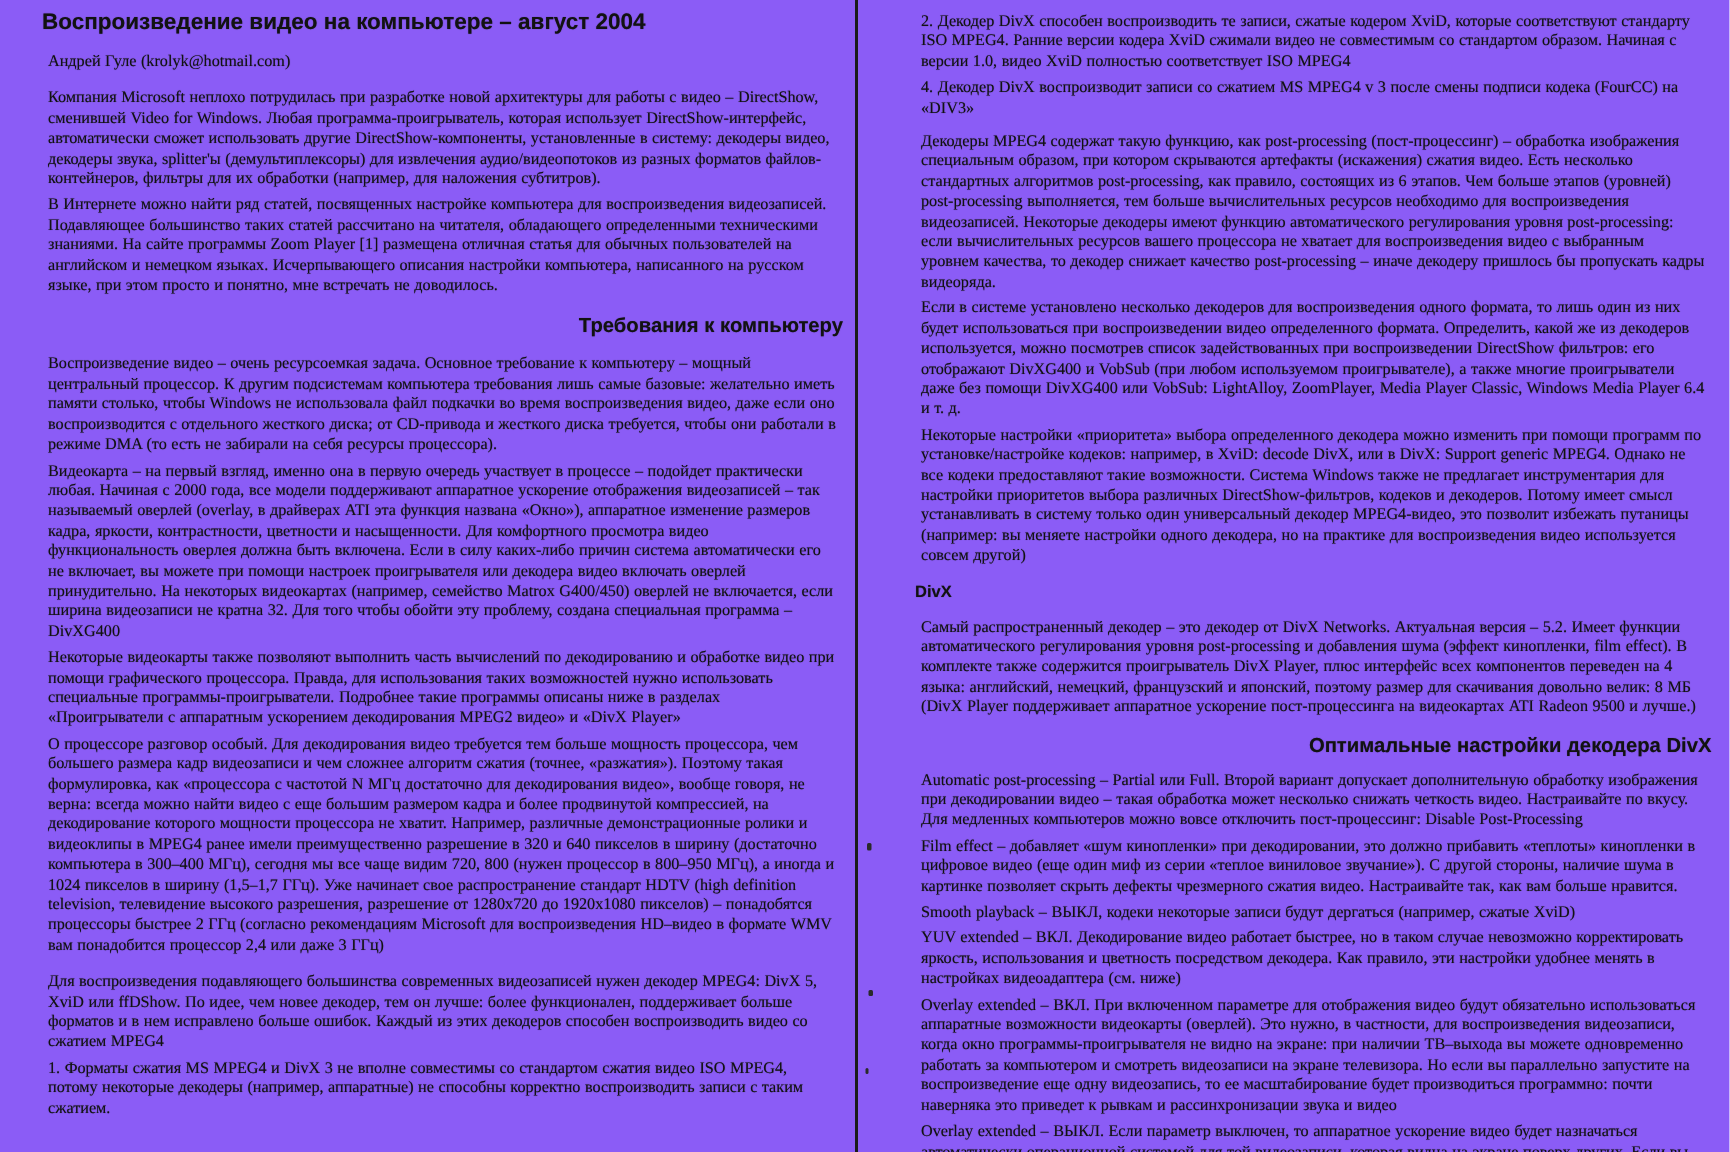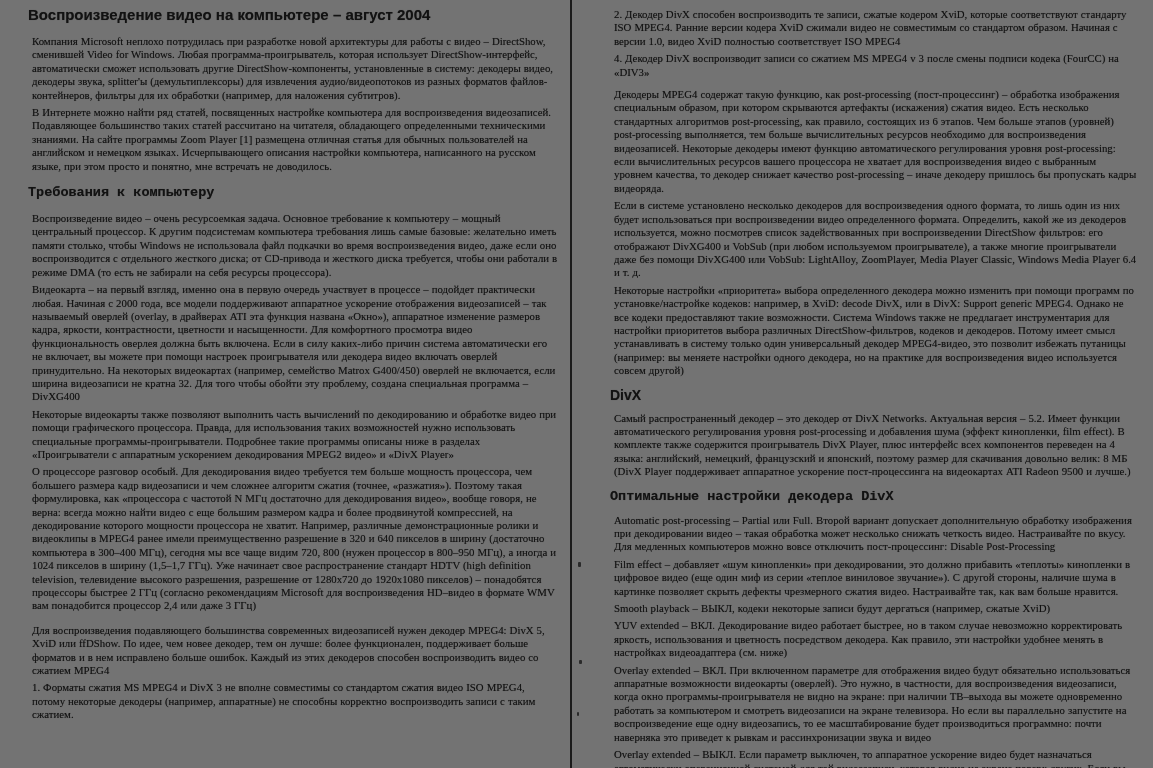--- a/index.html
+++ b/index.html
@@ -1,21 +1,21 @@
 <!DOCTYPE html>
 <html lang="ru"><head>
 <meta charset="utf-8">
 <style>
   html, body { margin: 0; padding: 0; background: #ffffff; }
   .screen {
     position: relative;
     width: 1153px;
     height: 768px;
     overflow: hidden;
-    background: #737373;
+    background: #8b5cf6;
     font-family: "Liberation Serif", serif;
     color: #151515;
   }
   
   .page {
     position: absolute;
     top: 0;
     height: 768px;
     box-sizing: border-box;
     text-shadow: 0 0 0.7px rgba(25,25,25,0.55);
@@ -39,43 +39,45 @@
     word-spacing: 0.3px;
   }
   .doc-title {
     font-family: "Liberation Sans", sans-serif;
     font-weight: bold;
     font-size: 15px;
     line-height: 19px;
     margin: 0;
   }
   .heading-2 {
-    font-family: Liberation Mono, monospace;
+    font-family: Liberation Sans, sans-serif;
     font-weight: bold;
     font-size: 13.5px;
     line-height: 17px;
     margin: 0;
+    text-align: right;
   }
   .heading-3 {
     font-family: "Liberation Sans", sans-serif;
     font-weight: bold;
-    font-size: 14px;
+    font-size: 11px;
     line-height: 16px;
     margin: 0;
   }
   .page-left  .gap { margin-top: 11px; }
   .page-right .gap { margin-top: 9px; }
 </style>
 </head>
 <body>
 
 <div class="screen">
   <div class="page page-left">
     <div class="col-content">
         <div class="doc-title">Воспроизведение видео на компьютере – август 2004</div>
+        <div class="author-line gap">Андрей Гуле (krolyk@hotmail.com)</div>
         <div class="para gap">Компания Microsoft неплохо потрудилась при разработке новой архитектуры для работы с видео – DirectShow, сменившей Video for Windows. Любая программа-проигрыватель, которая использует DirectShow-интерфейс, автоматически сможет использовать другие DirectShow-компоненты, установленные в систему: декодеры видео, декодеры звука, splitter'ы (демультиплексоры) для извлечения аудио/видеопотоков из разных форматов файлов-контейнеров, фильтры для их обработки (например, для наложения субтитров).</div>
         <div class="para">В Интернете можно найти ряд статей, посвященных настройке компьютера для воспроизведения видеозаписей. Подавляющее большинство таких статей рассчитано на читателя, обладающего определенными техническими знаниями. На сайте программы Zoom Player [1] размещена отличная статья для обычных пользователей на английском и немецком языках. Исчерпывающего описания настройки компьютера, написанного на русском языке, при этом просто и понятно, мне встречать не доводилось.</div>
         <div class="heading-2 gap">Требования к компьютеру</div>
         <div class="para gap">Воспроизведение видео – очень ресурсоемкая задача. Основное требование к компьютеру – мощный центральный процессор. К другим подсистемам компьютера требования лишь самые базовые: желательно иметь памяти столько, чтобы Windows не использовала файл подкачки во время воспроизведения видео, даже если оно воспроизводится с отдельного жесткого диска; от CD-привода и жесткого диска требуется, чтобы они работали в режиме DMA (то есть не забирали на себя ресурсы процессора).</div>
         <div class="para">Видеокарта – на первый взгляд, именно она в первую очередь участвует в процессе – подойдет практически любая. Начиная с 2000 года, все модели поддерживают аппаратное ускорение отображения видеозаписей – так называемый оверлей (overlay, в драйверах ATI эта функция названа «Окно»), аппаратное изменение размеров кадра, яркости, контрастности, цветности и насыщенности. Для комфортного просмотра видео функциональность оверлея должна быть включена. Если в силу каких-либо причин система автоматически его не включает, вы можете при помощи настроек проигрывателя или декодера видео включать оверлей принудительно. На некоторых видеокартах (например, семейство Matrox G400/450) оверлей не включается, если ширина видеозаписи не кратна 32. Для того чтобы обойти эту проблему, создана специальная программа – DivXG400</div>
         <div class="para">Некоторые видеокарты также позволяют выполнить часть вычислений по декодированию и обработке видео при помощи графического процессора. Правда, для использования таких возможностей нужно использовать специальные программы-проигрыватели. Подробнее такие программы описаны ниже в разделах «Проигрыватели с аппаратным ускорением декодирования MPEG2 видео» и «DivX Player»</div>
         <div class="para">О процессоре разговор особый. Для декодирования видео требуется тем больше мощность процессора, чем большего размера кадр видеозаписи и чем сложнее алгоритм сжатия (точнее, «разжатия»). Поэтому такая формулировка, как «процессора с частотой N МГц достаточно для декодирования видео», вообще говоря, не верна: всегда можно найти видео с еще большим размером кадра и более продвинутой компрессией, на декодирование которого мощности процессора не хватит. Например, различные демонстрационные ролики и видеоклипы в MPEG4 ранее имели преимущественно разрешение в 320 и 640 пикселов в ширину (достаточно компьютера в 300–400 МГц), сегодня мы все чаще видим 720, 800 (нужен процессор в 800–950 МГц), а иногда и 1024 пикселов в ширину (1,5–1,7 ГГц). Уже начинает свое распространение стандарт HDTV (high definition television, телевидение высокого разрешения, разрешение от 1280x720 до 1920x1080 пикселов) – понадобятся процессоры быстрее 2 ГГц (согласно рекомендациям Microsoft для воспроизведения HD–видео в формате WMV вам понадобится процессор 2,4 или даже 3 ГГц)</div>
         <div class="para gap">Для воспроизведения подавляющего большинства современных видеозаписей нужен декодер MPEG4: DivX 5, XviD или ffDShow. По идее, чем новее декодер, тем он лучше: более функционален, поддерживает больше форматов и в нем исправлено больше ошибок. Каждый из этих декодеров способен воспроизводить видео со сжатием MPEG4</div>
         <div class="para">1. Форматы сжатия MS MPEG4 и DivX 3 не вполне совместимы со стандартом сжатия видео ISO MPEG4, потому некоторые декодеры (например, аппаратные) не способны корректно воспроизводить записи с таким сжатием.</div>
       </div>

